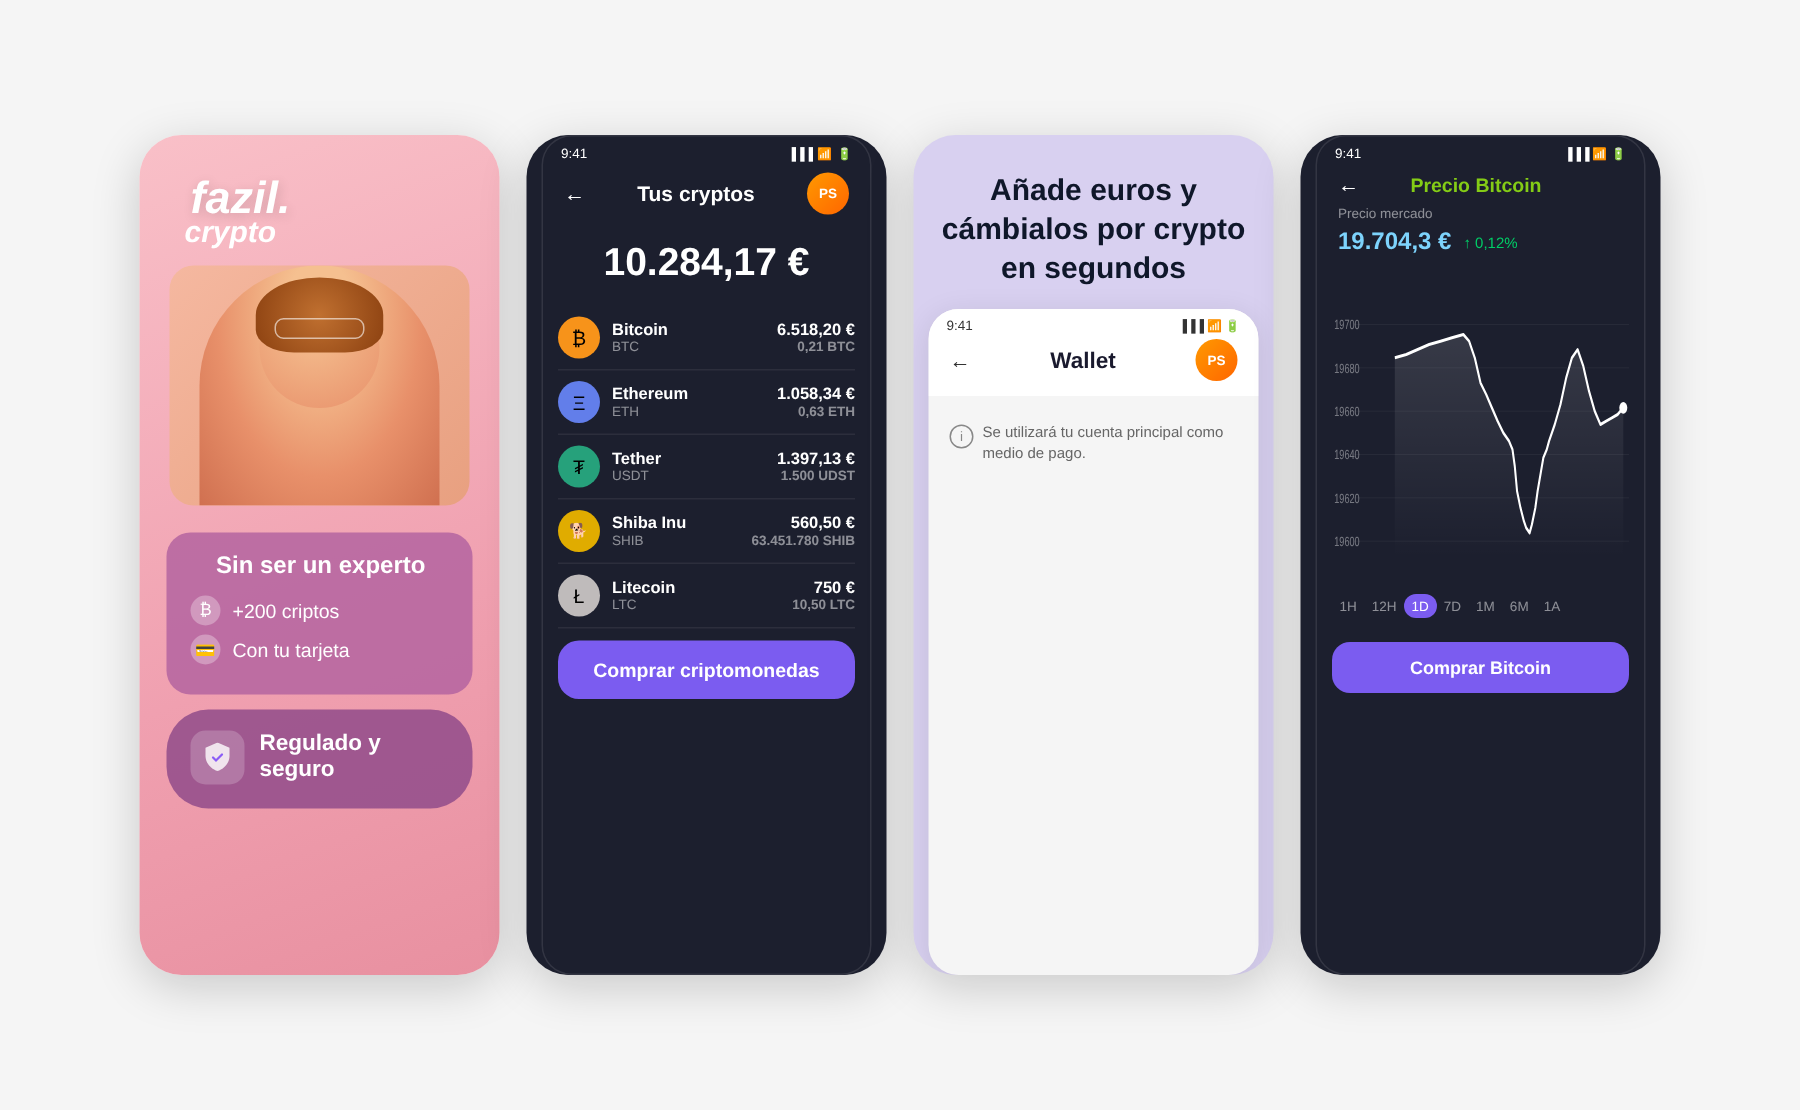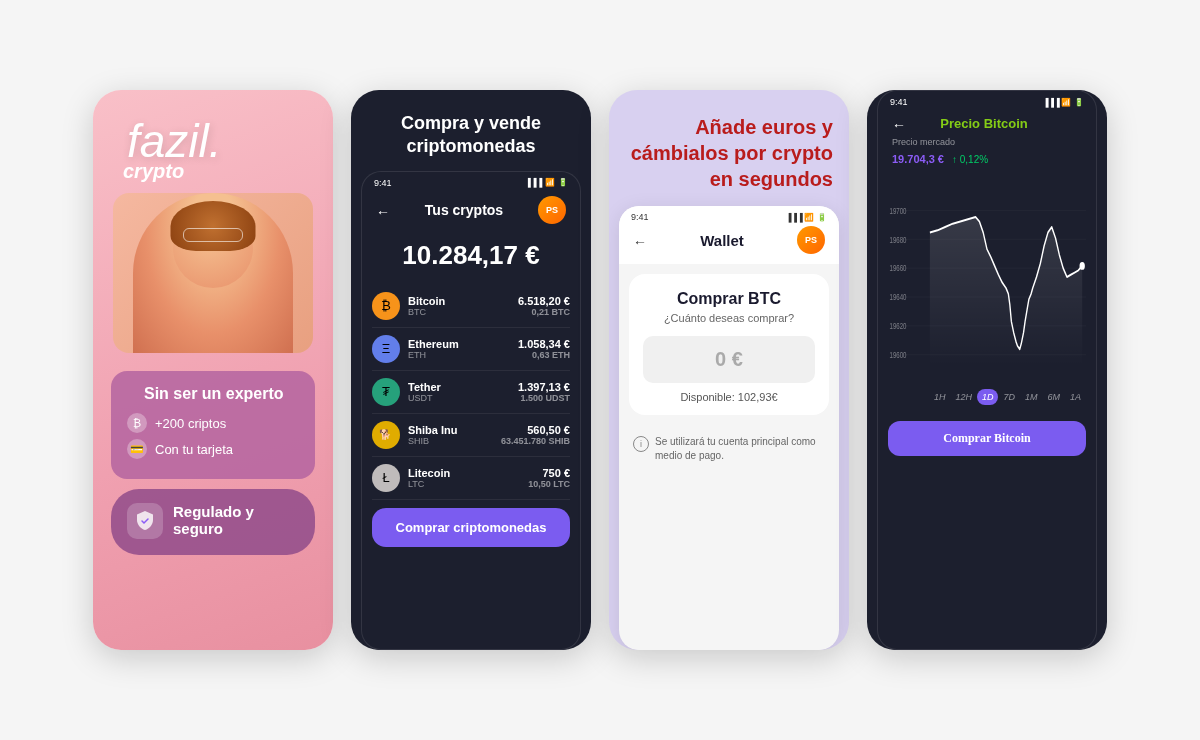--- a/index.html
+++ b/index.html
@@ -34,22 +34,22 @@
       width: 240px;
       height: 560px;
       background: linear-gradient(160deg, #f9c0c8 0%, #f0a0b0 60%, #e890a0 100%);
       display: flex;
       flex-direction: column;
       align-items: center;
       padding: 28px 18px 22px;
     }
 
     .fazil-logo {
-      font-size: 46px;
-      font-weight: 400;
+      font-size: 30px;
+      font-weight: 700;
       font-style: italic;
       color: white;
       line-height: 1;
       text-shadow: 1px 2px 8px rgba(0,0,0,0.15);
       align-self: flex-start;
       margin-left: 8px;
     }
 
     .fazil-sub {
       font-size: 20px;
@@ -286,24 +286,24 @@
     
     .card-3 {
       width: 240px;
       height: 560px;
       background: #d8d0f0;
       display: flex;
       flex-direction: column;
     }
 
     .card-3-header-text {
-      color: #b91c1c;
+      color: #0f172a;
       font-size: 20px;
       font-weight: 800;
-      text-align: right;
+      text-align: center;
       padding: 24px 16px 14px;
       line-height: 1.3;
     }
 
     .phone-screen-3 {
       background: #f5f5f5;
       border-radius: 20px;
       margin: 0 10px;
       flex: 1;
       overflow: hidden;
@@ -440,45 +440,44 @@
       font-size: 13px;
     }
 
     .market-label {
       color: rgba(255,255,255,0.5);
       font-size: 9px;
       text-align: right;
     }
 
     .price-value {
-      color: #8b5cf6;
-      font-size: 11px;
+      color: #7dd3fc;
+      font-size: 16px;
       font-weight: 700;
     }
 
     .price-change {
       color: #00cc66;
       font-size: 10px;
     }
 
     .chart-area {
       padding: 4px 10px 0;
       position: relative;
     }
 
     .chart-svg {
       width: 100%;
       height: 200px;
     }
 
     .time-tabs {
       display: flex;
-      justify-content: flex-end;
+      justify-content: flex-start;
       padding: 8px 10px;
-      font-style: italic;
     }
 
     .time-tab {
       font-size: 9px;
       color: rgba(255,255,255,0.5);
       padding: 3px 5px;
       border-radius: 8px;
     }
 
     .time-tab.active {
@@ -536,21 +535,20 @@
           </svg>
         </div>
         <div>
           <div class="secure-title">Regulado y seguro</div>
         </div>
       </div>
     </div>
   </div>
 
   <div class="card card-2">
-    <div class="card-2-header-text">Compra y vende criptomonedas</div>
 
     <div class="phone-screen-2">
       <div class="status-bar">
         <span>9:41</span>
         <div class="status-icons">
           <span>▐▐▐</span>
             <span>📶</span>
             <span>🔋</span>
         </div>
       </div>
@@ -640,26 +638,20 @@
           <span style="font-size:8px;">▐▐▐ 📶 🔋</span>
         </div>
       </div>
 
       <div class="screen-3-header">
         <span class="back-arrow" style="color:#333;">←</span>
         <span class="wallet-title">Wallet</span>
         <div class="avatar-ps">PS</div>
       </div>
 
-      <div class="buy-btc-section">
-        <div class="buy-btc-title">Comprar BTC</div>
-        <div class="buy-btc-subtitle">¿Cuánto deseas comprar?</div>
-        <div class="amount-input">0 €</div>
-        <div class="available-text">Disponible: 102,93€</div>
-      </div>
 
       <div class="payment-note">
         <div class="info-icon-circle">i</div>
         <div class="payment-note-text">Se utilizará tu cuenta principal como medio de pago.</div>
       </div>
     </div>
   </div>
 
   <div class="card card-4">
 
@@ -721,19 +713,19 @@
       <div class="time-tabs">
         <div class="time-tab">1H</div>
         <div class="time-tab">12H</div>
         <div class="time-tab active">1D</div>
         <div class="time-tab">7D</div>
         <div class="time-tab">1M</div>
         <div class="time-tab">6M</div>
         <div class="time-tab">1A</div>
       </div>
 
-      <div style="background:#7b5cf0; margin:8px 10px; border-radius:12px; padding:10px; text-align:center; color:white; font-size:12px; font-weight:700;font-family:Liberation Serif, serif;">
+      <div style="background:#7b5cf0; margin:8px 10px; border-radius:12px; padding:10px; text-align:center; color:white; font-size:12px; font-weight:700;">
         Comprar Bitcoin
       </div>
     </div>
   </div>
 
 </div>
 
 </body></html>

